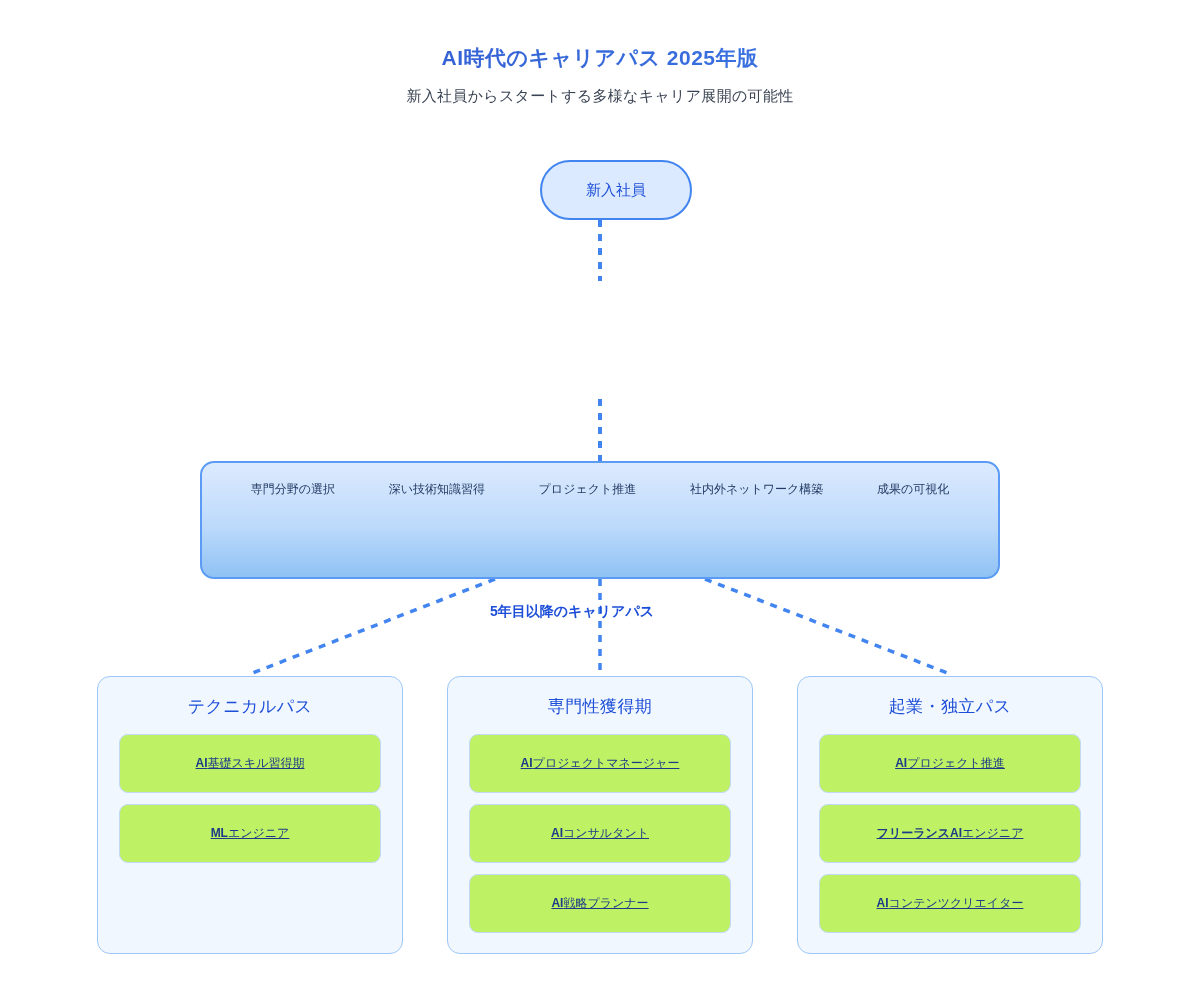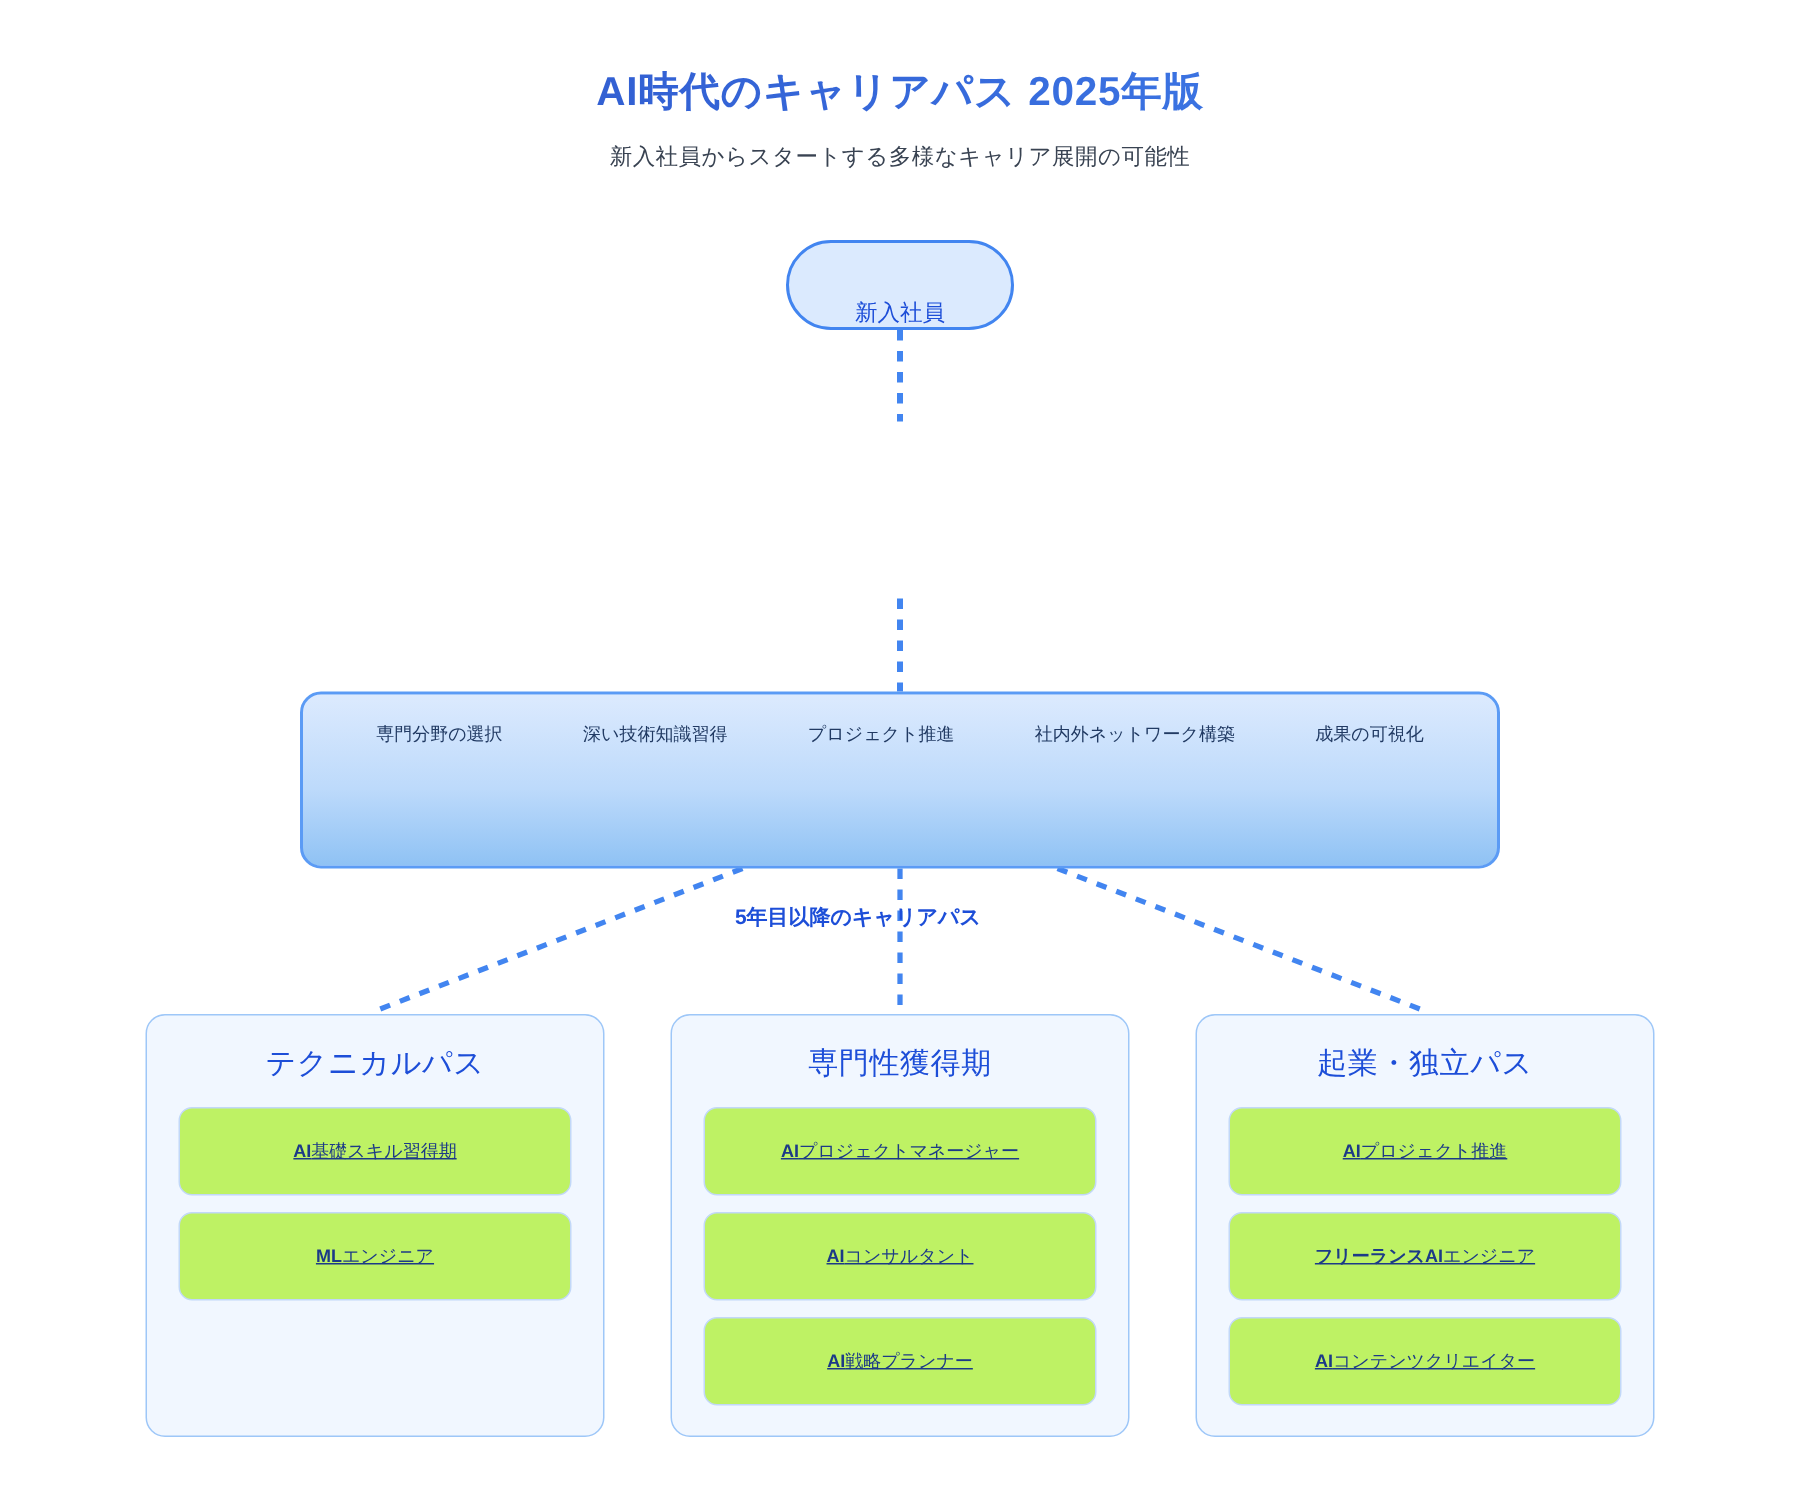--- a/index.html
+++ b/index.html
@@ -21,21 +21,21 @@
 
   
   .header {
     position: absolute;
     top: 44px;
     left: 0;
     width: 1200px;
     text-align: center;
   }
   .main-title {
-    font-size: 27px;
+    font-size: 21px;
     font-weight: bold;
     letter-spacing: 0.5px;
     background: linear-gradient(90deg, #2b4fc4 0%, #3566d8 45%, #4285f0 100%);
     -webkit-background-clip: text;
     background-clip: text;
     -webkit-text-fill-color: transparent;
     color: #3566d8;
     line-height: 1.3;
   }
   .subtitle {
@@ -51,29 +51,29 @@
     inset: 0;
     width: 1200px;
     height: 1000px;
     pointer-events: none;
     z-index: 1;
   }
 
   
   .start-node {
     position: absolute;
-    left: 524px;
+    left: 540px;
     top: 160px;
     width: 152px;
     height: 60px;
     border: 2px solid #4285f0;
     border-radius: 32px;
     background: #dbeafe;
     display: flex;
-    align-items: flex-end;
+    align-items: center;
     justify-content: center;
     color: #1d4ed8;
     font-size: 15px;
     z-index: 3;
   }
 
   
   .stage {
     position: absolute;
     left: 200px;
@@ -133,21 +133,21 @@
   }
   .path-col {
     width: 306px;
     border: 1.5px solid #9ec7f8;
     border-radius: 13px;
     background: #f1f7ff;
     padding: 18px 21px 20px 21px;
   }
   .path-title {
     text-align: center;
-    font-size: 20px;
+    font-size: 17px;
     color: #1d4ed8;
     letter-spacing: 0.4px;
     margin-bottom: 16px;
   }
   .role-card {
     height: 59px;
     margin-bottom: 11px;
     border: 1.5px solid #c2d8f8;
     border-radius: 9px;
     background: #bef264;

